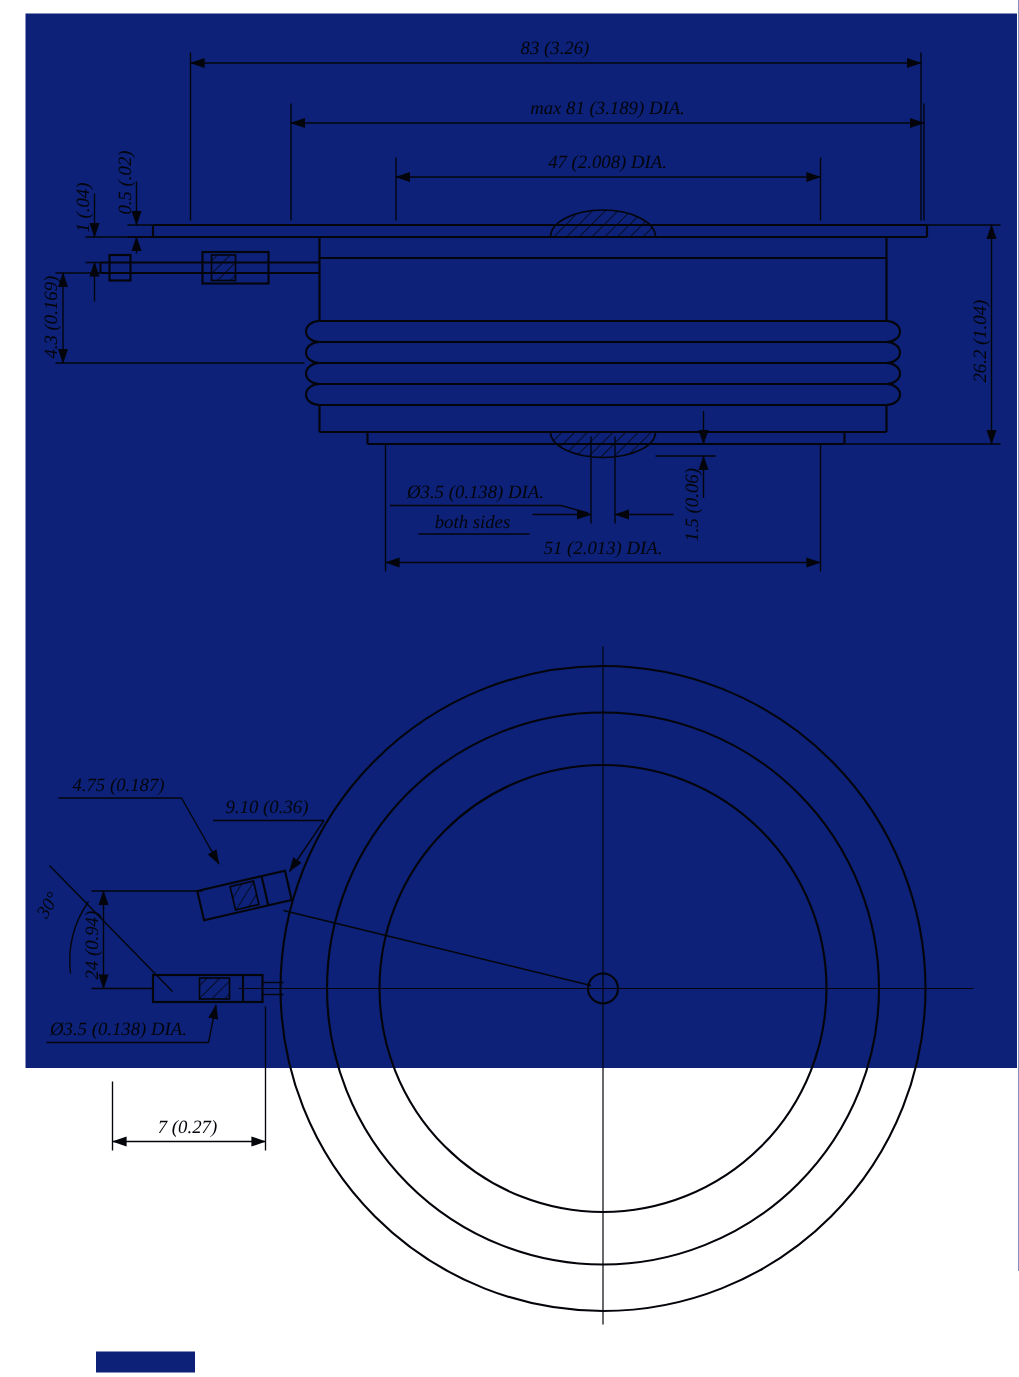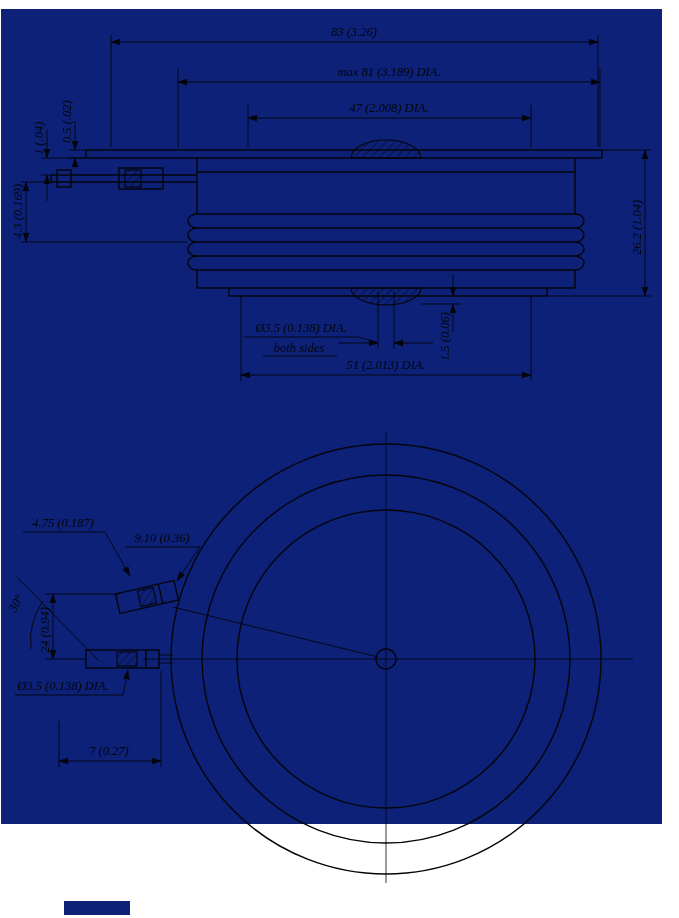--- a/index.html
+++ b/index.html
@@ -2,21 +2,21 @@
 <html><head>
 <meta charset="utf-8">
 <style>
   html,body{margin:0;padding:0;}
   body{
     width:679px;height:918px;position:relative;background:#ffffff;
     font-family:"Liberation Serif", serif;
     overflow:hidden;
   }
   .drawing-area{
-    position:absolute;left:1px;top:9px;width:661px;height:815px;
+    position:absolute;left:17px;top:9px;width:661px;height:703px;
     background:#0c2177;
     text-decoration:underline;
   }
   .footer-bar{
     position:absolute;left:64px;top:901px;width:66px;height:14px;
     background:#0c2177;
   }
   svg{display:block;}
   .obj{stroke:#04050b;stroke-width:1.4;fill:none;}
   .thin{stroke:#04050b;stroke-width:0.9;fill:none;}

